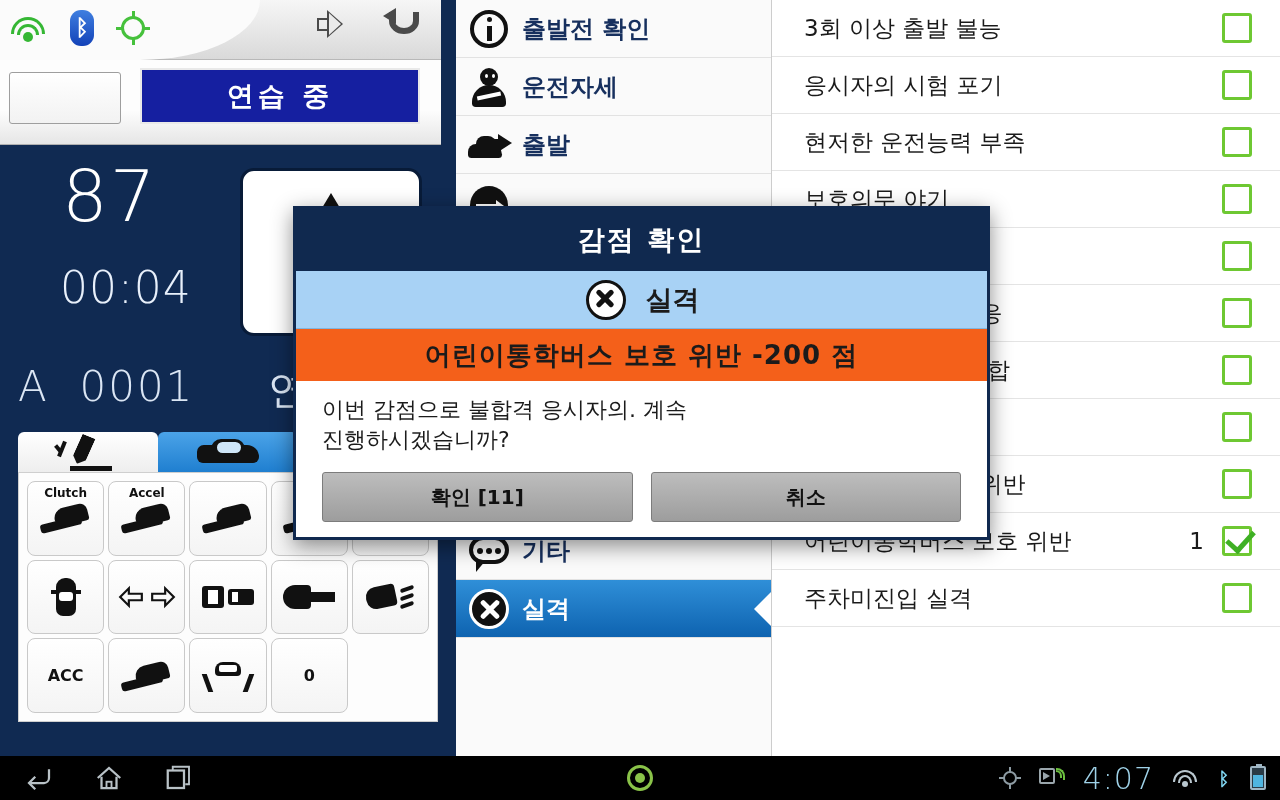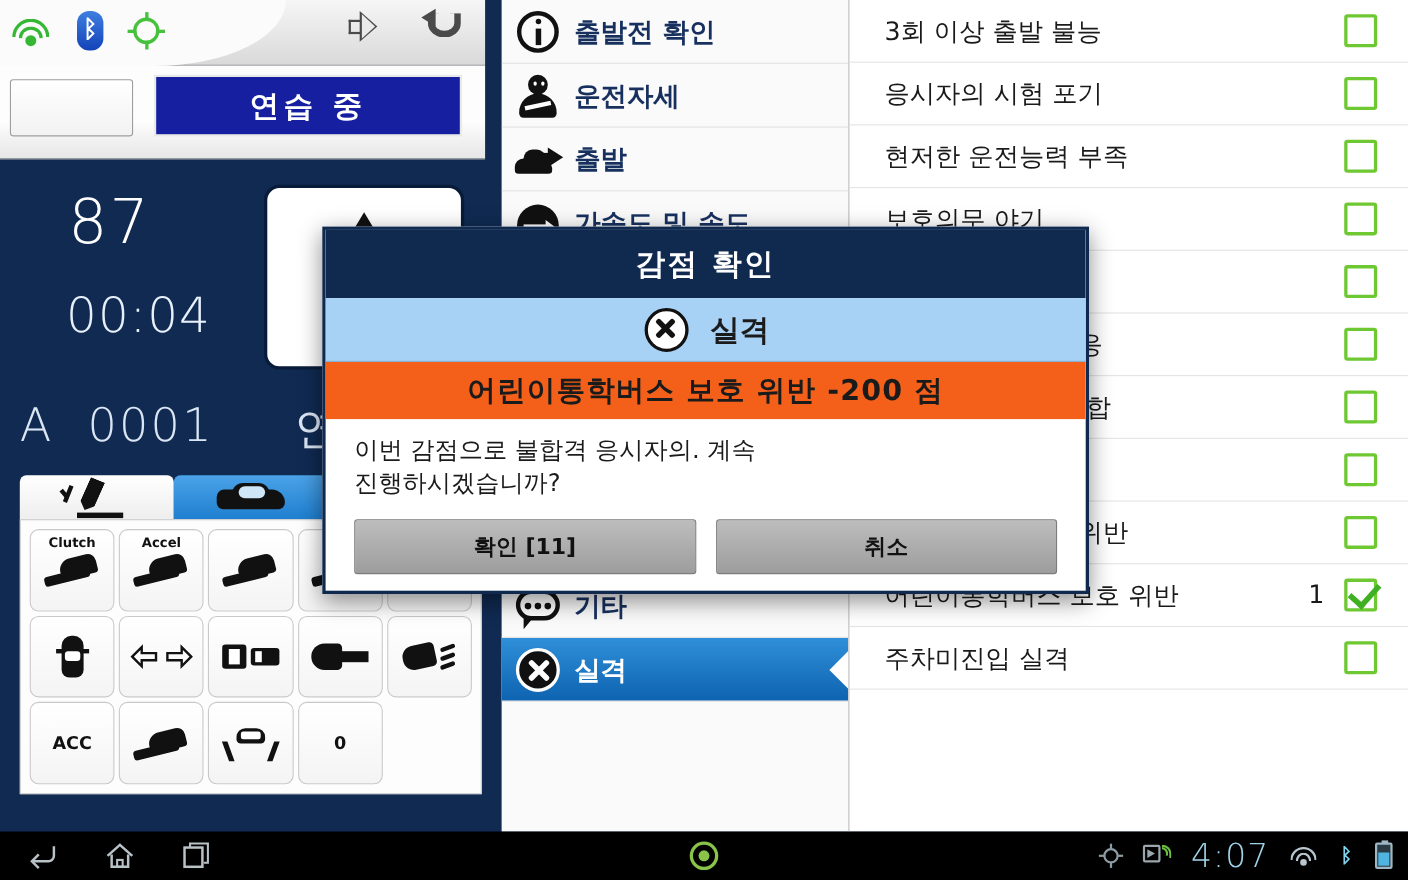--- a/index.html
+++ b/index.html
@@ -64,21 +64,21 @@
 
   .lp-statusrow { position:absolute; left:0; top:60px; width:441px; height:85px;
      background: linear-gradient(#fdfdfd 60%, #e6e6e6); border-bottom:1px solid #b0b0b0;}
   .lp-inputbox { position:absolute; left:9px; top:12px; width:112px; height:52px;
      background:linear-gradient(#ffffff,#f2f2f2); border:1px solid #9e9e9e; border-radius:3px;}
   .lp-statebtn { position:absolute; left:142px; top:10px; width:276px; height:52px;
      background:#151fa0; color:#fff; font-size:27px; font-weight:bold;
      display:flex; align-items:center; justify-content:center; letter-spacing:4px;
      box-shadow: 0 0 0 2px #e9e9e9;}
 
-  .lp-score { position:absolute; left:62px; top:170px; font-size:56px; color:#fff; font-weight:300; letter-spacing:2px;}
+  .lp-score { position:absolute; left:62px; top:154px; font-size:72px; color:#fff; font-weight:300; letter-spacing:2px;}
   .lp-time { position:absolute; left:60px; top:262px; font-size:44px; color:#e8f0fb; font-weight:300; letter-spacing:1px;}
   .lp-code { position:absolute; left:18px; top:362px; font-size:42px; color:#dbe6f4; font-weight:300; letter-spacing:2px;}
   .lp-mode { position:absolute; left:268px; top:362px; font-size:40px; color:#dbe6f4; font-weight:300; letter-spacing:3px;}
 
   .lp-compass { position:absolute; left:240px; top:168px; width:182px; height:168px;
      background:#fff; border-radius:14px; border:3px solid #081b38;}
   .lp-compass .tri { position:absolute; left:50%; top:22px; transform:translateX(-50%);
      width:0;height:0; border-left:18px solid transparent; border-right:18px solid transparent;
      border-bottom:30px solid #111;}
 
@@ -451,21 +451,20 @@
           <div class="ar"></div>
       </div>
       <span>출발</span>
     </div>
     <div class="mid-item">
       <div class="mid-icon gauge">
         <div class="g"></div>
           <div class="needle"></div>
           <div class="ntip"></div>
       </div>
-      <span>가속도 및 속도</span>
     </div>
     <div class="mid-item">
       <div class="mid-icon">
           <div class="mi-circle"></div>
         </div>
       <span>정지 및 주행</span>
     </div>
     <div class="mid-item">
       <div class="mid-icon">
           <div class="mi-circle"></div>

